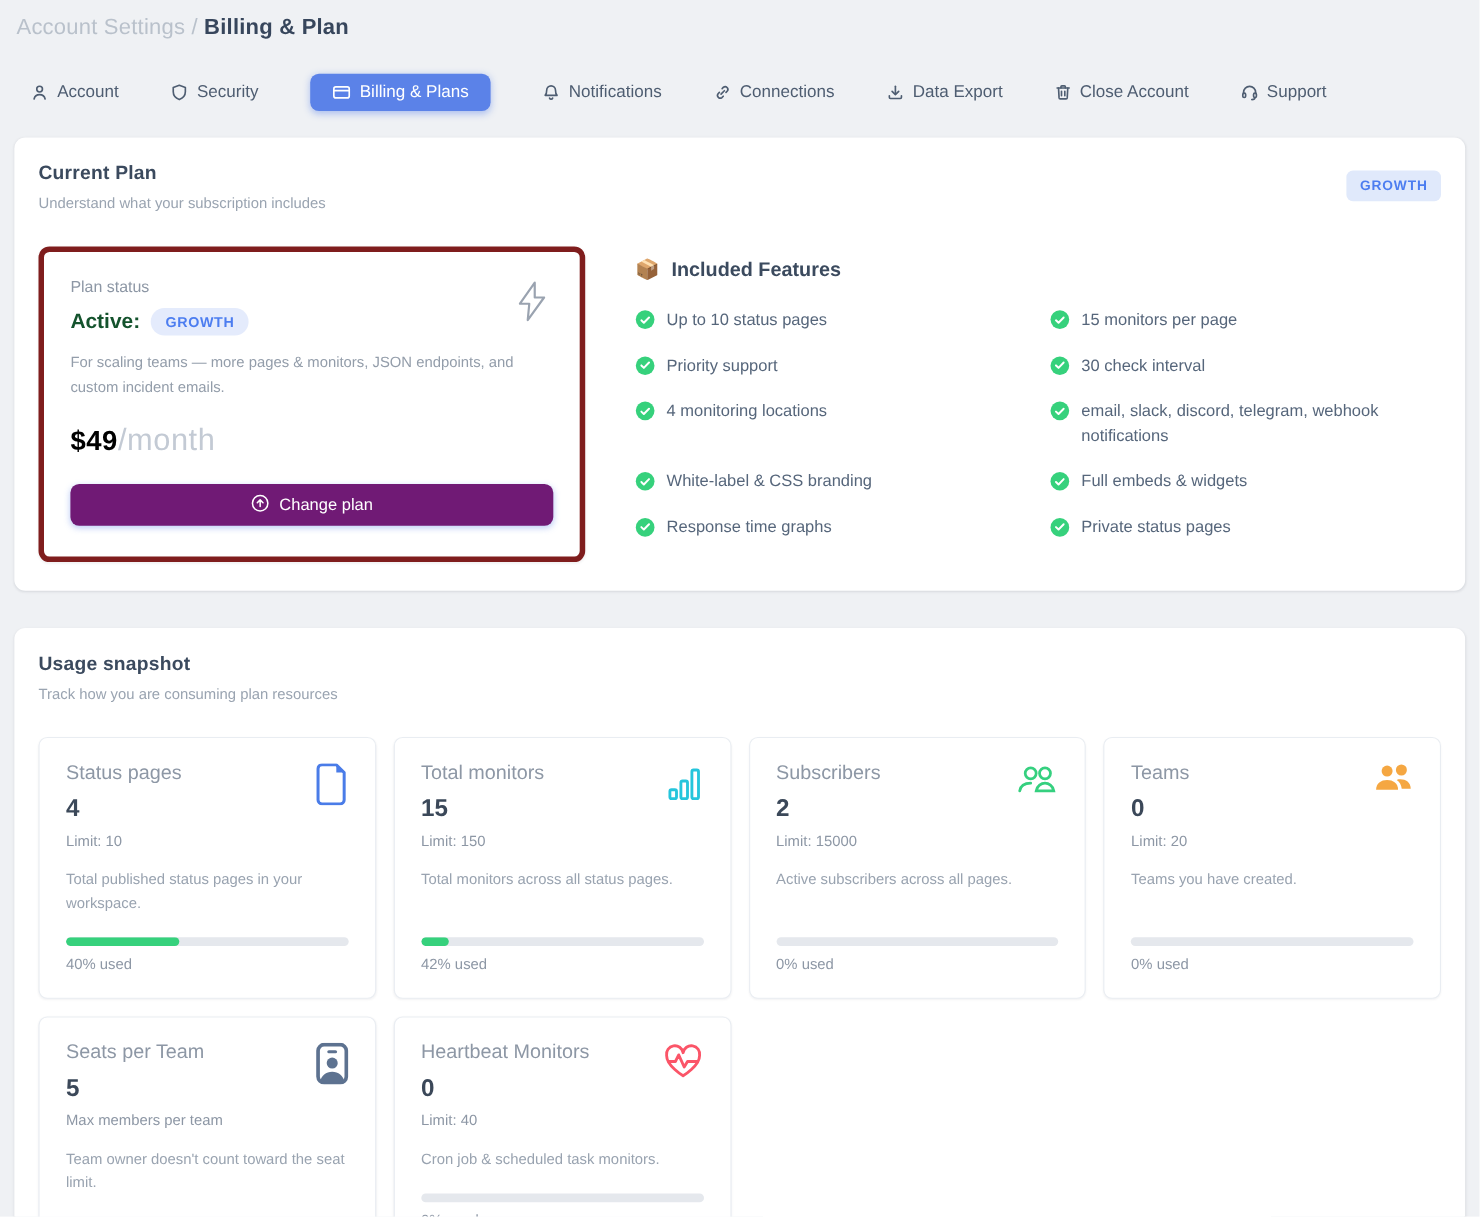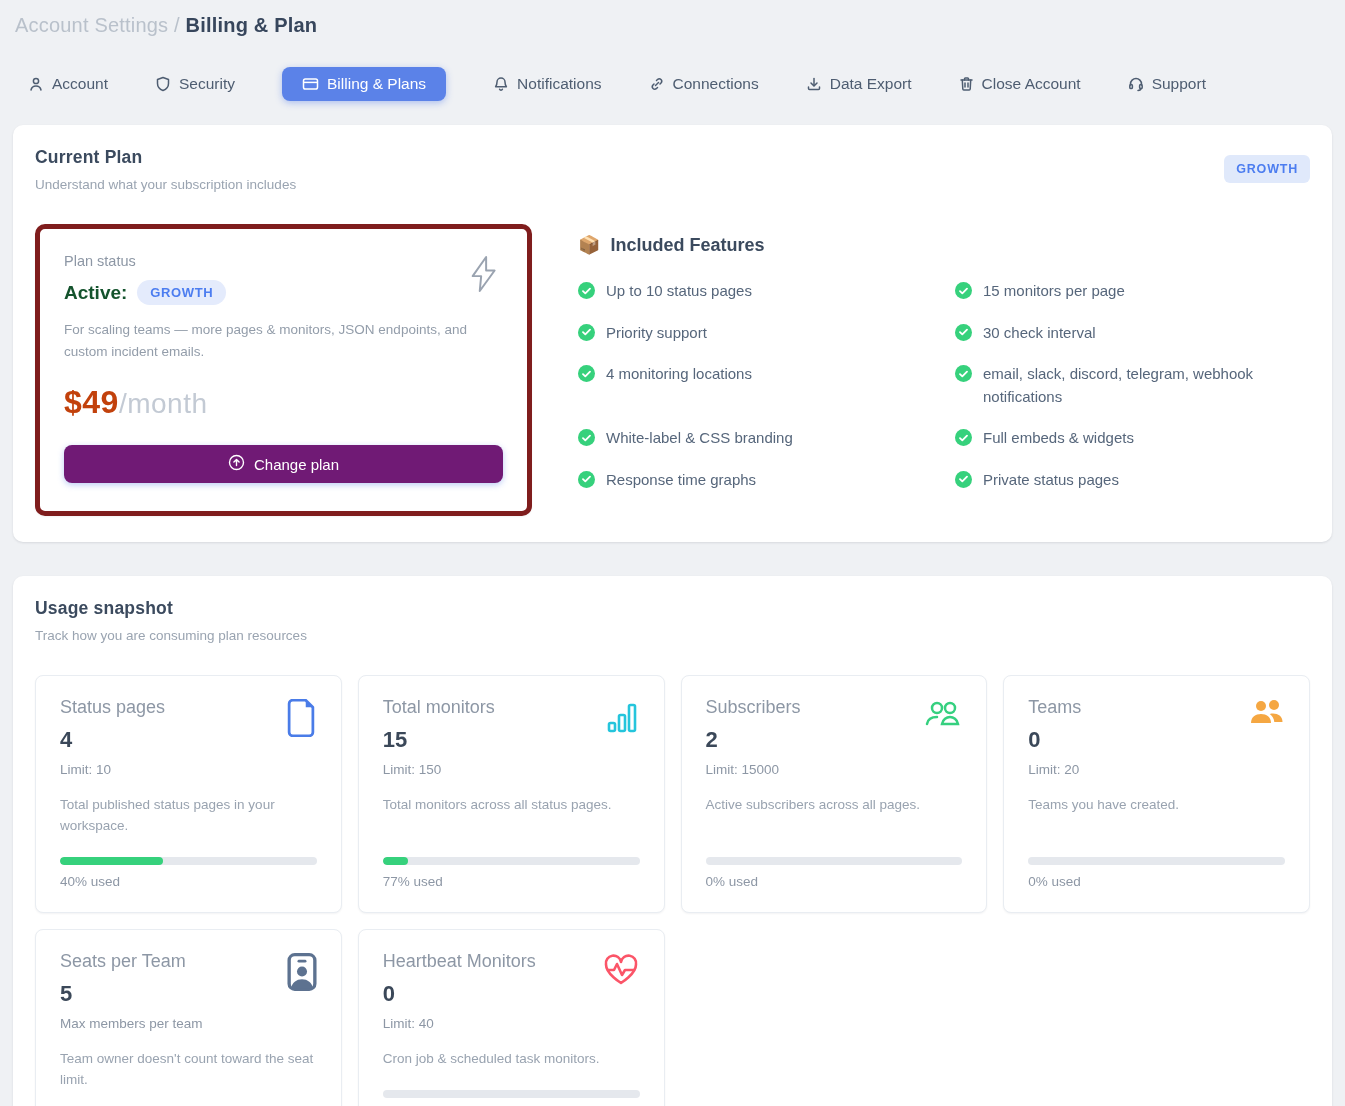--- a/index.html
+++ b/index.html
@@ -59,21 +59,21 @@
   .plan-status-label { font-size:14.5px; color:#8d97a5; }
   .plan-active-row { display:flex; align-items:center; gap:10px; margin-top:11px; }
   .plan-active { font-size:19px; font-weight:700; color:#14532d; }
   .pill {
     background:#e4ebfc; color:#4c7df0; font-size:13px; font-weight:600;
     letter-spacing:.6px; padding:5px 13px; border-radius:999px;
   }
   .bolt { position:absolute; top:26px; right:26px; }
   .plan-desc { font-size:13.5px; color:#939daa; line-height:1.6; margin-top:14px; max-width:410px; }
   .price-row { margin-top:22px; display:flex; align-items:baseline; }
-  .price { font-size:32px; font-weight:700; color:#c2410c; letter-spacing:.5px;text-align:right; }
+  .price { font-size:25px; font-weight:700; color:#000000; letter-spacing:.5px;text-align:right; }
   .price-period { font-size:28px; font-weight:300; color:#c3cad4; letter-spacing:.5px; }
   .change-plan {
     margin-top:24px; width:100%; height:38px;
     display:flex; align-items:center; justify-content:center; gap:9px;
     background:#701a75; color:#fff; border:none; border-radius:8px;
     font-family:inherit; font-size:15px; cursor:pointer;
     box-shadow:0 2px 6px rgba(91,130,232,.4);
   }
 
   
@@ -368,21 +368,21 @@
                 <rect x="3" y="24" width="6" height="8" rx="1.5"></rect>
                 <rect x="13" y="16" width="6" height="16" rx="1.5"></rect>
                 <rect x="23" y="6" width="6" height="26" rx="1.5"></rect>
               </svg>
           </span>
         </div>
         <p class="u-desc">Total monitors across all status pages.</p>
         <div class="u-track">
             <div class="u-fill" style="width: 10%;"></div>
           </div>
-        <div class="u-pct">77% used</div>
+        <div class="u-pct">42% used</div>
       </div>
 
       <div class="ucard">
         <div class="u-top">
           <div>
             <div class="u-label">Subscribers</div>
             <div class="u-value">2</div>
             <div class="u-limit">Limit: 15000</div>
           </div>
           <span class="u-icon">

